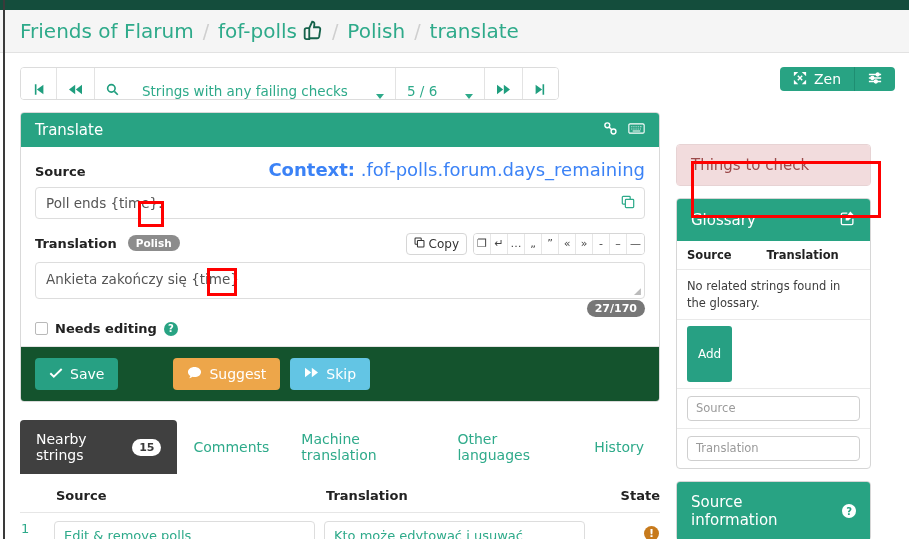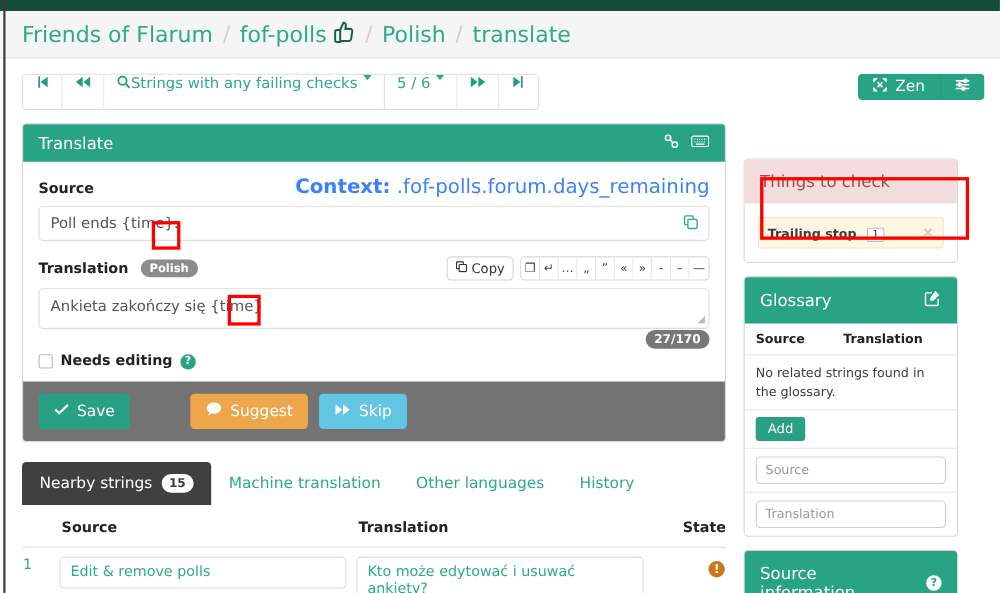--- a/index.html
+++ b/index.html
@@ -22,21 +22,21 @@
   .crumb { color:#2eaa8a; font-size:20px; text-decoration:none; }
   .crumb-sep { color:#cfcfcf; font-size:19px; margin:0 9px; }
   .thumb { display:inline-block; margin-left:4px; vertical-align:-2px; }
 
   
   .toolbar-wrap { padding:14px 14px 0 20px; display:flex; align-items:flex-start; justify-content:space-between; }
   .btn-group { display:flex; border:1px solid #dcdcdc; border-radius:4px; background:#fff; overflow:hidden; }
   .tbtn {
     background:#fff; border:0; border-right:1px solid #e3e3e3;
     color:#2eaa8a; font-family:inherit; font-size:13.5px;
-    height:31px; padding:0 11px; display:flex; align-items:flex-start; gap:0;
+    height:31px; padding:0 11px; display:flex; align-items:flex-end; gap:23px;
     cursor:pointer; white-space:nowrap;
   }
   .tbtn:last-child { border-right:0; }
   .tbtn .caret {
     width:0;height:0;border-left:4.5px solid transparent;border-right:4.5px solid transparent;
     border-top:5px solid #2eaa8a; margin-left:5px; display:inline-block;
   }
   .zen-group { display:flex; border-radius:4px; overflow:hidden; }
   .zen-btn {
     background:#28a383; color:#fff; border:0; height:24px; padding:0 13px;
@@ -97,21 +97,21 @@
     position:absolute; right:0px; top:38px; background:#777; color:#fff;
     border-radius:10px; font-size:11px; font-weight:bold; padding:2px 8px;
   }
   .needs { display:flex; align-items:center; gap:7px; margin-top:22px; padding-bottom:4px; }
   .cbox { width:13px; height:13px; border:1px solid #b9b9b9; border-radius:2px; background:#fff; }
   .needs-lbl { font-weight:bold; font-size:13px; color:#222; }
   .qmark {
     width:14px;height:14px;border-radius:50%;background:#28a383;color:#fff;
     font-size:10px;font-weight:bold;display:inline-flex;align-items:center;justify-content:center;
   }
-  .card-ft { border-top:1px solid #e3e3e3; background:#737373; padding:11px 14px; display:flex; gap:10px; border-radius:0 0 3px 3px;align-items:center;}
+  .card-ft { border-top:1px solid #e3e3e3; background:#14532d; padding:11px 14px; display:flex; gap:10px; border-radius:0 0 3px 3px;align-items:center;}
   .abtn {
     border:0; border-radius:4px; color:#fff; height:32px; padding:0 14px;
     font-size:14px; font-family:inherit; display:flex; align-items:center; gap:7px; cursor:pointer;
   }
   .abtn.save { background:#27a083; }
   .abtn.suggest { background:#eda64a;margin-left:45px; }
   .abtn.skip { background:#63c5e4; }
 
   
   .tabs { display:flex; align-items:stretch; margin-top:18px; gap:0; }
@@ -160,21 +160,21 @@
   .gl-tbl th {
     text-align:left; font-size:11.5px; font-weight:bold; color:#222;
     padding:7px 10px; border-bottom:1px solid #e9e9e9;
   }
   .gl-empty { padding:8px 10px; font-size:11.5px; color:#3c3c3c; line-height:1.45; border-bottom:1px solid #e9e9e9;}
   .gl-add {
     display:flex; align-items:center; justify-content:space-between;
     padding:6px 10px; border-bottom:1px solid #e9e9e9;
   }
   .gl-add-lbl { font-size:11.5px; font-weight:bold; color:#222; }
-  .add-btn { background:#27a083; color:#fff; border:0; border-radius:3px; font-size:12px; padding:4px 11px; font-family:inherit; cursor:pointer; }
+  .add-btn { background:#27a083; color:#fff; border:0; border-radius:3px; font-size:12px; padding:21px 11px; font-family:inherit; cursor:pointer; }
   .gl-inp-wrap { padding:7px 10px; border-bottom:1px solid #e9e9e9; }
   .gl-inp { border:1px solid #cfcfcf; border-radius:4px; height:25px; padding:4px 8px; font-size:11.5px; color:#9a9a9a; }
   .side-card.green-brd { border-color:#d6d6d6; }
   .sp { height:12px; }
 
   
   .anno { position:absolute; border:3px solid #ff0000; z-index:40; pointer-events:none; }
 </style>
 </head>
 <body>
@@ -388,20 +388,23 @@
             </span>
             <span>Skip</span>
           </button>
         </div>
       </div>
 
       <div class="tabs">
         <div class="tab active">
           <span>Nearby strings</span>
           <span class="tab-count">15</span>
+        </div>
+        <div class="tab">
+          <span>Comments</span>
         </div>
         <div class="tab">
           <span>Machine translation</span>
         </div>
         <div class="tab">
           <span>Other languages</span>
         </div>
         <div class="tab">
           <span>History</span>
         </div>
@@ -429,29 +432,20 @@
               <span class="warn-ic">!</span>
             </td>
           </tr>
         </tbody>
       </table>
     </div>
 
     <div class="col-side">
       <div class="side-card pink-hd">
         <div class="s-hd">Things to check</div>
-        <div class="s-body">
-          <div class="check-chip">
-            <span>
-              <span>Trailing stop</span>
-              <span class="chip-count">1</span>
-            </span>
-            <span class="chip-x">×</span>
-          </div>
-        </div>
       </div>
 
       <div class="sp"></div>
 
       <div class="side-card green-brd">
         <div class="s-hd green">
           <span>Glossary</span>
           <span>
             <svg width="16" height="16" viewBox="0 0 18 18" fill="none" stroke="#fff" stroke-width="1.5">
               <path d="M14.5 9.8V15a1.5 1.5 0 0 1-1.5 1.5H3A1.5 1.5 0 0 1 1.5 15V5A1.5 1.5 0 0 1 3 3.5h5.2"></path>

